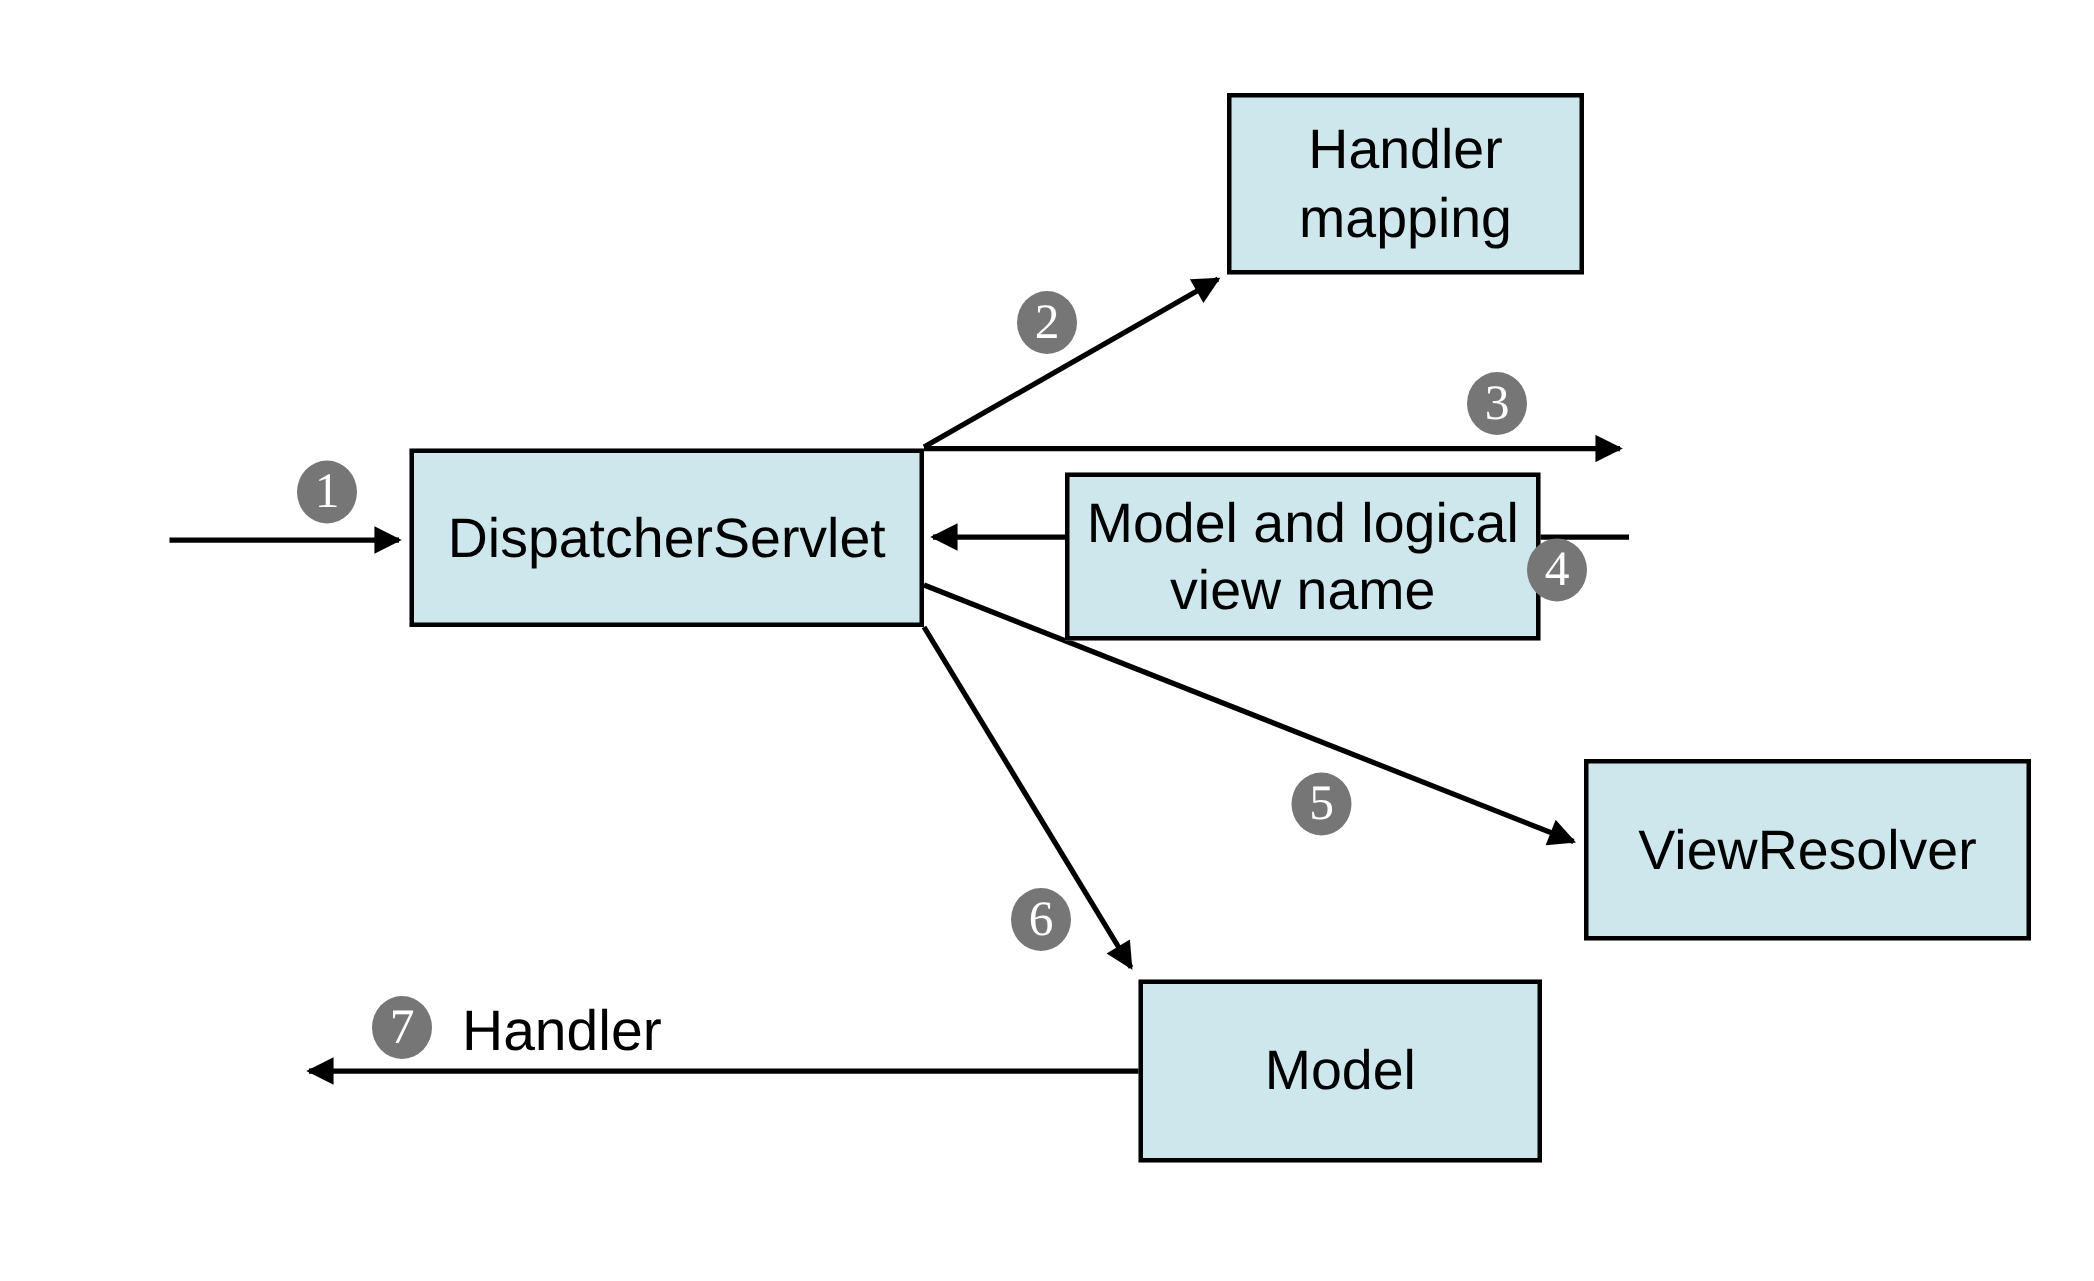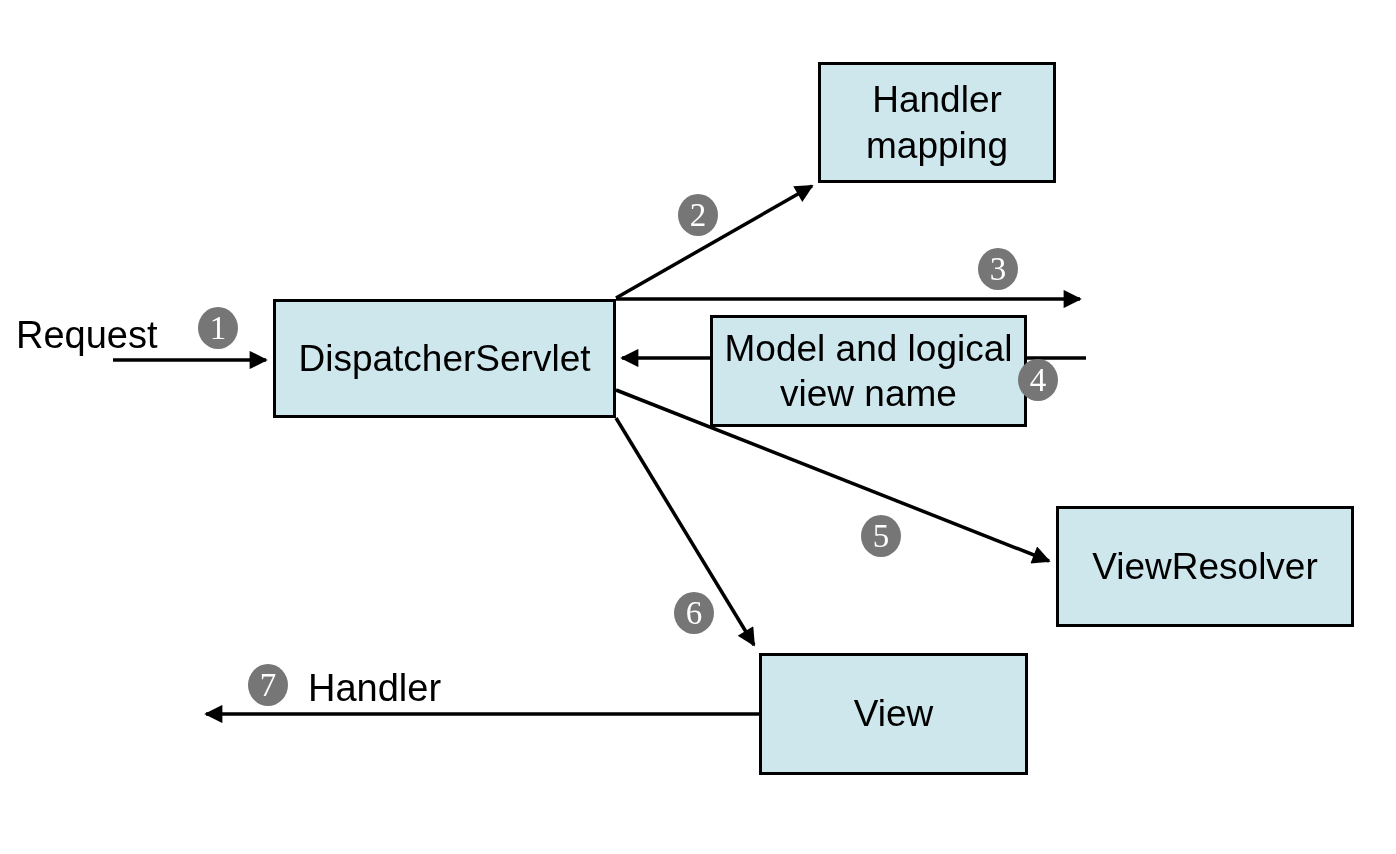--- a/index.html
+++ b/index.html
@@ -84,23 +84,22 @@
 mapping</div>
 
   <div class="node" style="left:273px; top:299px; width:343px; height:119px;">DispatcherServlet</div>
 
 
   <div class="node" style="left:1056px; top:506px; width:298px; height:121px;">ViewResolver</div>
 
   <div class="node" style="left:710px; top:315px; width:317px; height:112px;">Model and logical
 view name</div>
 
-  <div class="node" style="left:759px; top:653px; width:269px; height:122px;">View</div>
+  <div class="node" style="left:759px; top:653px; width:269px; height:122px;">Model</div>
 
-  <div class="flow-label" style="left:16px; top:314px;">Request</div>
 
   <div class="flow-label" style="left:308px; top:667px;">Handler</div>
 
   <div class="badge" style="left:198px; top:307px;">1</div>
   <div class="badge" style="left:678px; top:194px;">2</div>
   <div class="badge" style="left:978px; top:248px;">3</div>
   <div class="badge" style="left:1018px; top:359px;">4</div>
   <div class="badge" style="left:861px; top:515px;">5</div>
   <div class="badge" style="left:674px; top:592px;">6</div>
   <div class="badge" style="left:248px; top:664px;">7</div>

